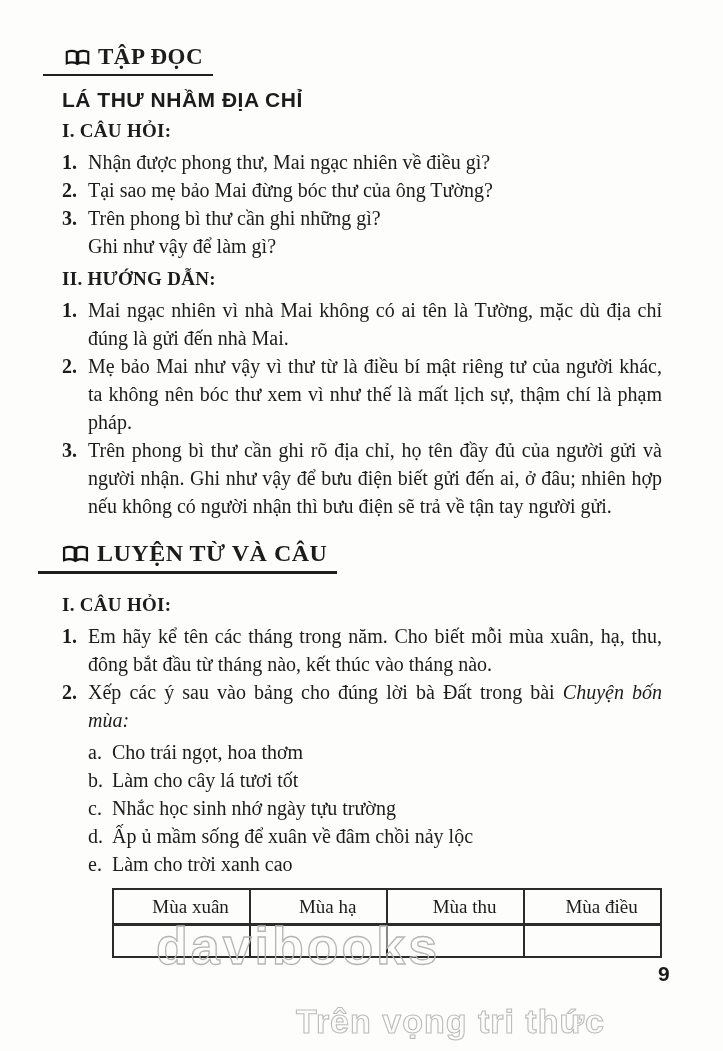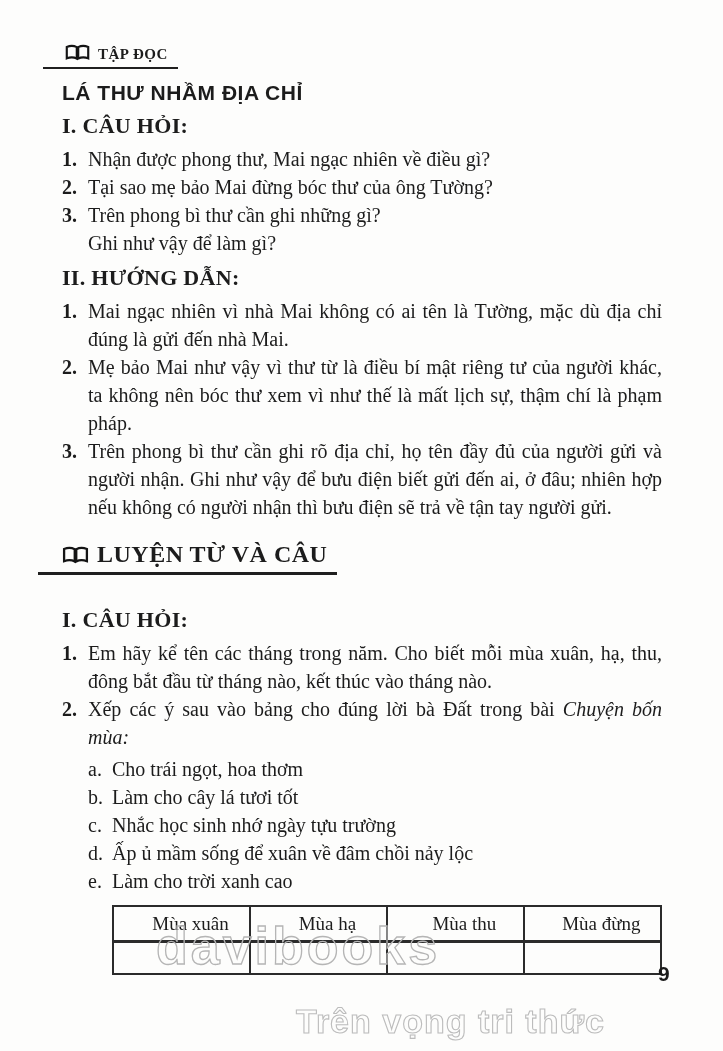--- a/index.html
+++ b/index.html
@@ -14,45 +14,45 @@
   }
   .content{position:absolute;left:62px;top:44px;width:600px;}
 
   
   .sec-header{
     display:inline-block;
     border-bottom:2px solid #1f1f1f;
     padding:0 10px 4px 22px;
     margin-left:-19px;
     font-weight:bold;
-    font-size:15px;
+    font-size:23px;
     letter-spacing:.5px;
     white-space:nowrap;
     margin-bottom:6px;
   }
   .sec-header .icon{display:inline-block;vertical-align:-3px;margin-right:8px;}
   .sec-header.big{
     font-size:24px;
     border-bottom-width:3px;
     margin-left:-24px;
     padding-left:24px;
     margin-top:16px;
-    margin-bottom:24px;
+    margin-bottom:12px;
   }
   .doc-title{
     text-align:left;
     font-family:"Liberation Sans", sans-serif;
     font-weight:bold;
     font-size:21px;
     letter-spacing:.5px;
     margin:6px 0 8px 0;
   }
   .heading{
     font-weight:bold;
-    font-size:22px;
+    font-size:19px;
     margin:8px 0 6px 0;
     letter-spacing:.3px;
   }
   .li{display:flex;font-size:20px;line-height:28px;}
   .li .num{flex:0 0 26px;font-weight:bold;}
   .li .txt{flex:1;text-align:justify;}
   .li.sub{padding-left:26px;margin-bottom:0;}
   .li.sub .num{flex:0 0 24px;font-weight:400;}
   .group{margin-bottom:4px;}
   .opts{margin-top:4px;}
@@ -205,21 +205,21 @@
       </div>
     </div>
 
     
     <table class="seasons">
       <tbody>
           <tr>
         <th>Mùa xuân</th>
         <th>Mùa hạ</th>
         <th>Mùa thu</th>
-        <th>Mùa đừng</th>
+        <th>Mùa điều</th>
       </tr>
       <tr>
         <td></td>
         <td></td>
         <td></td>
         <td></td>
       </tr>
     </tbody>
       </table>
 

